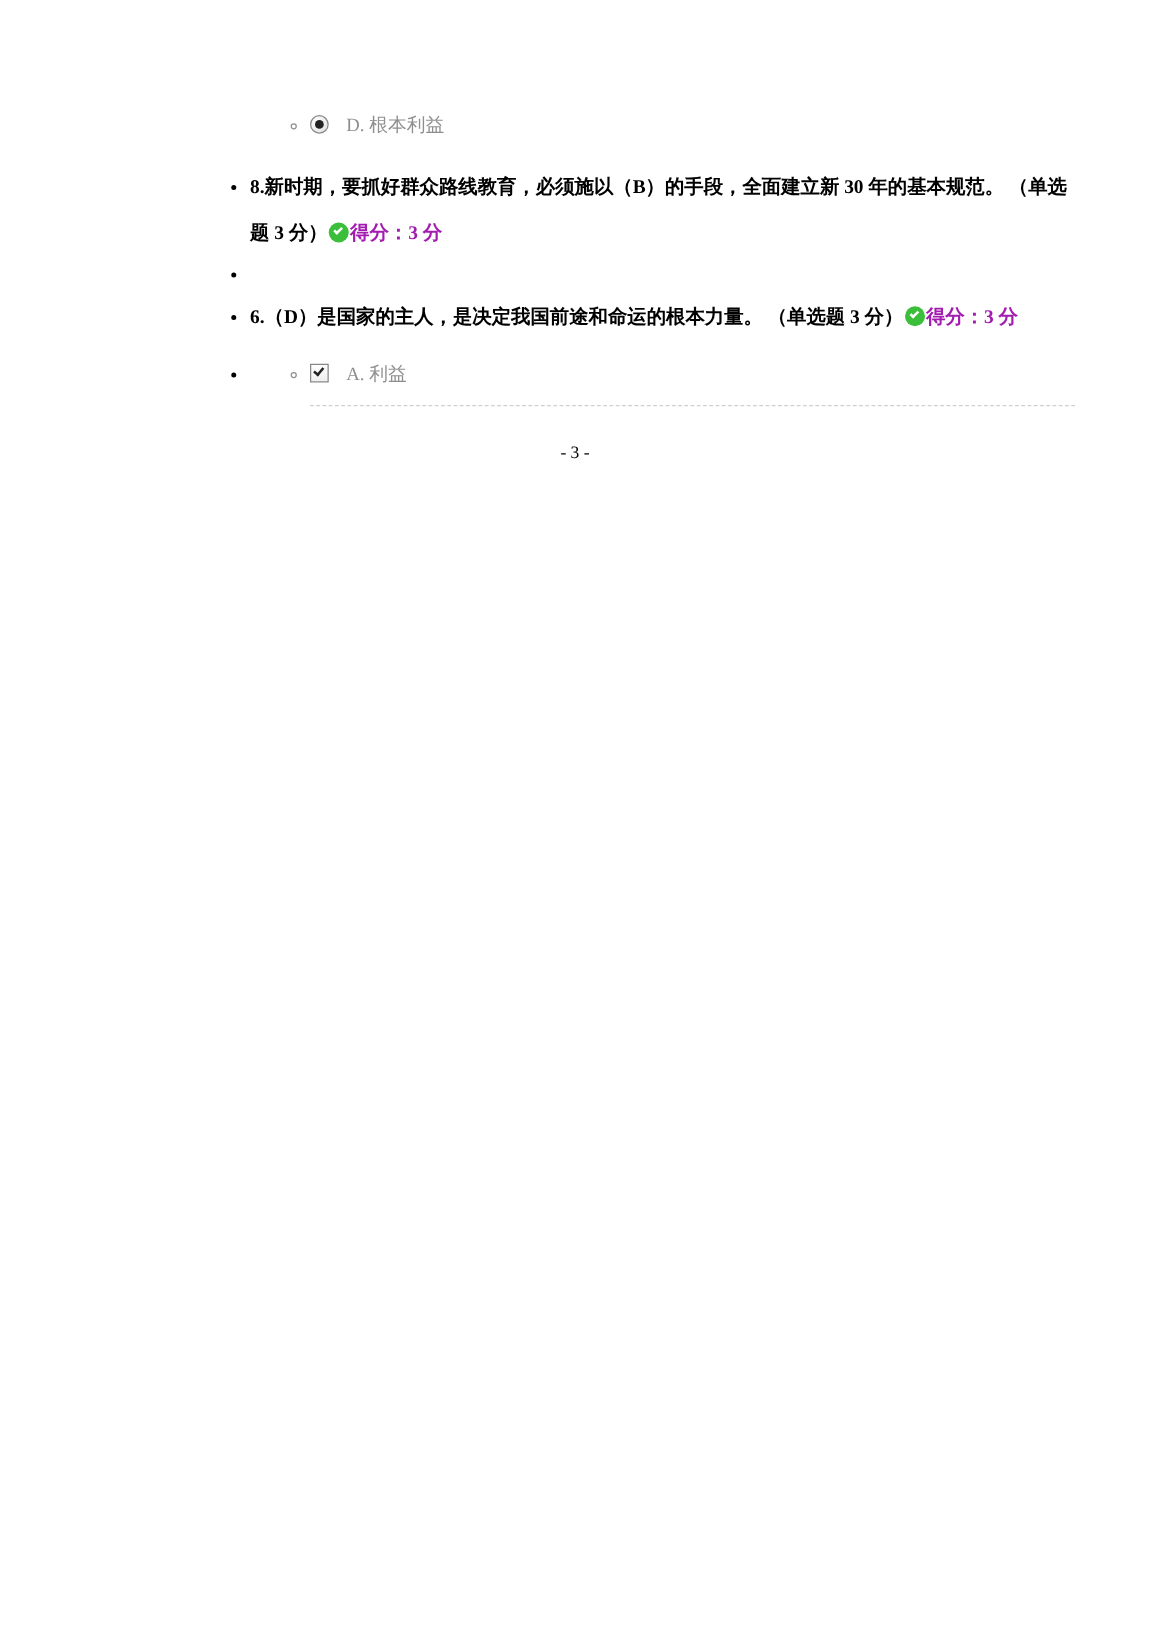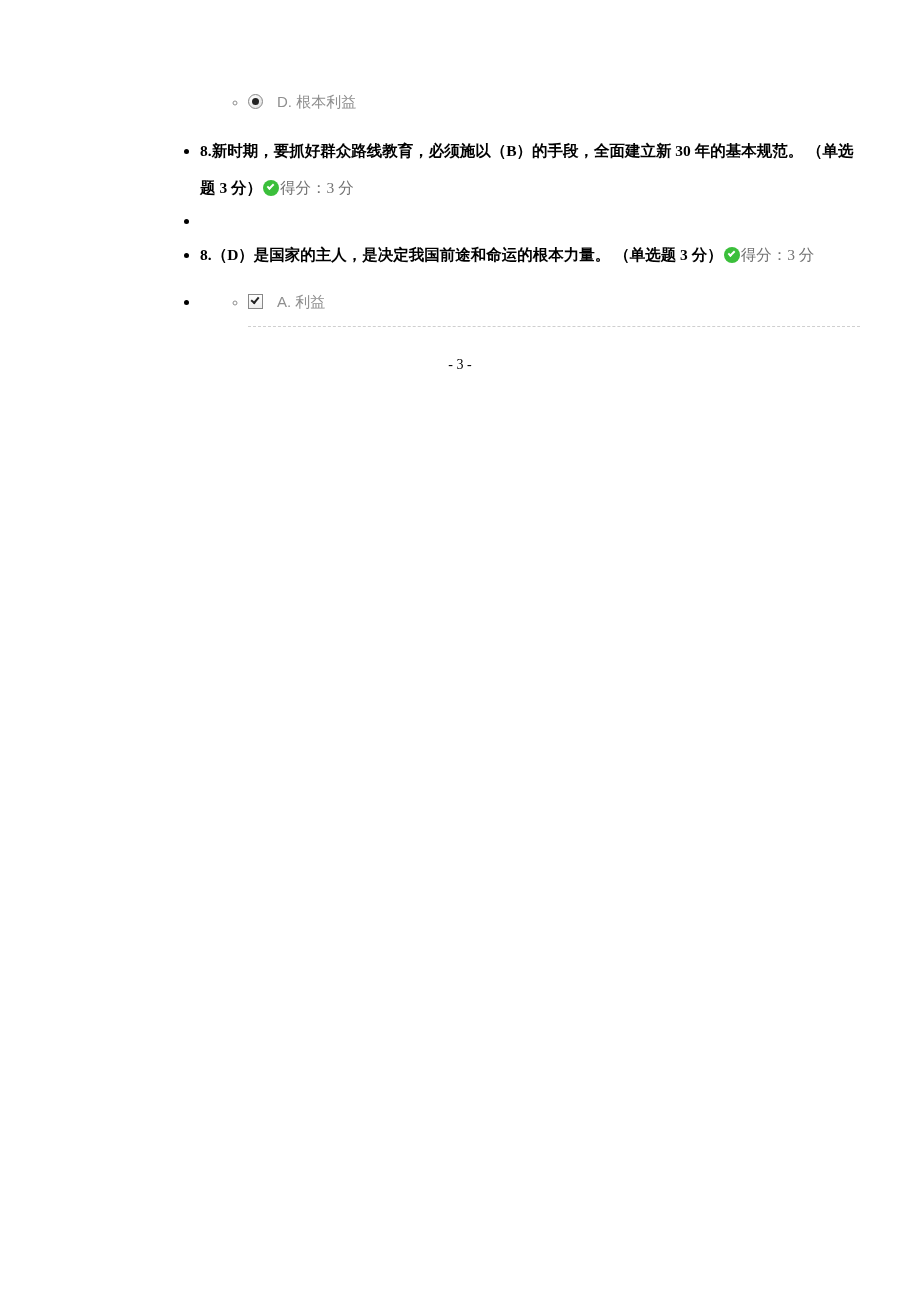--- a/index.html
+++ b/index.html
@@ -20,22 +20,22 @@
   ul.qlist > li {
     margin-bottom: 6px;
   }
   .qtext {
     font-size: 15.5px;
     line-height: 2.4;
     color: #000;
     font-weight: bold;
   }
   .qtext .grade {
-    color: #737373;
-    font-weight: normal;
+    color: #a21caf;
+    font-weight: bold;
   }
   .checkicon {
     display: inline-block;
     width: 16px;
     height: 16px;
     background: #3bbf3b;
     border-radius: 50%;
     vertical-align: -3px;
     position: relative;
     margin: 0 1px;
@@ -103,21 +103,21 @@
     position: absolute;
     left: 2px;
     top: 2px;
     width: 6px;
     height: 3px;
     border-left: 2px solid #222;
     border-bottom: 2px solid #222;
     transform: rotate(-50deg);
   }
   .opt-label {
-    font-family: Liberation Sans, sans-serif;
+    font-family: Liberation Serif, serif;
     color: #8f8f8f;
   }
   .footer {
     text-align: center;
     font-size: 14px;
     color: #000;
     font-family: "Times New Roman", serif;
     margin-top: 30px;
   }
 </style>
@@ -131,21 +131,21 @@
         <ul class="opts">
           <li style="border-bottom: none;"><span class="radio sel"></span><span class="opt-label">D. 根本利益</span></li>
         </ul>
       </li>
       <li>
         <div class="qtext"><span>8.新时期，要抓好群众路线教育，必须施以（B）的手段，全面建立新 30 年的基本规范。 （单选题 3 分）</span><span class="checkicon"></span><span class="grade">得分：3 分</span></div>
       </li>
       <li>
       </li>
       <li>
-        <div class="qtext"><span>8.（D）是国家的主人，是决定我国前途和命运的根本力量。 （单选题 3 分）</span><span class="checkicon"></span><span class="grade">得分：3 分</span></div>
+        <div class="qtext"><span>6.（D）是国家的主人，是决定我国前途和命运的根本力量。 （单选题 3 分）</span><span class="checkicon"></span><span class="grade">得分：3 分</span></div>
       </li>
       <li>
         <ul class="opts">
           <li><span class="checkbox sel"></span><span class="opt-label">A. 利益</span></li>
         </ul>
       </li>
     </ul>
 
   <div class="footer">- 3 -</div>
 </div>

